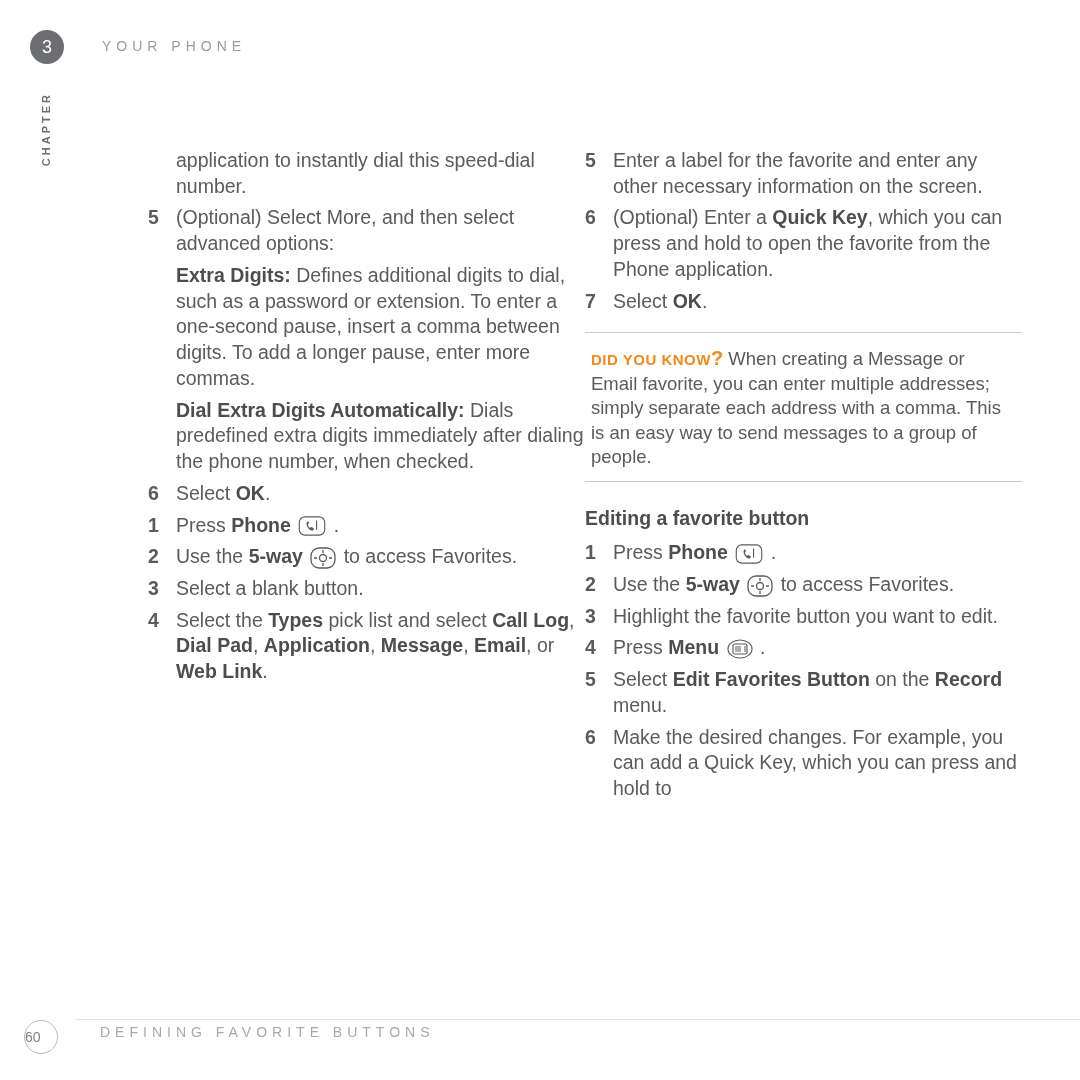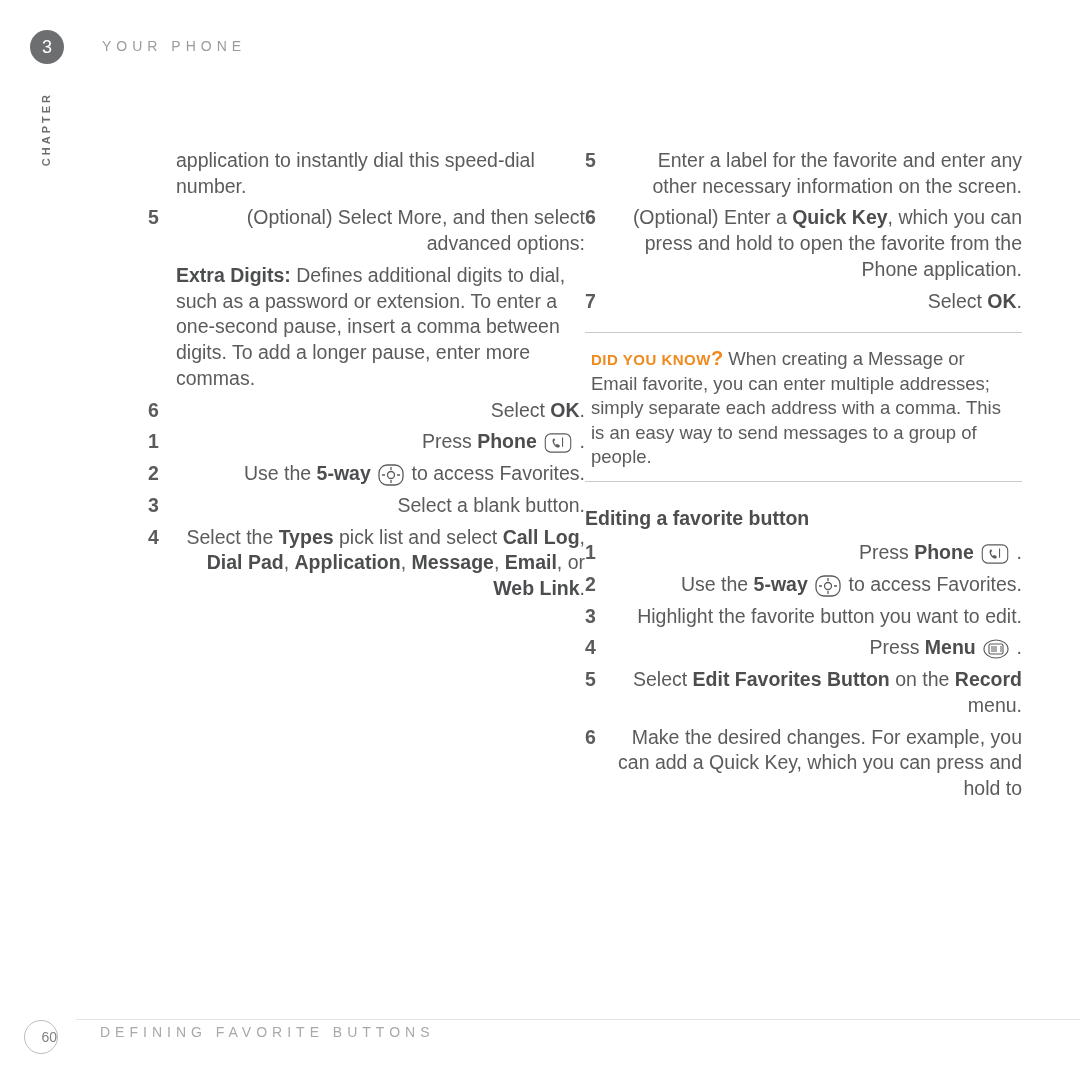--- a/index.html
+++ b/index.html
@@ -62,21 +62,21 @@
     color: #5a5b5d;
   }
   .col p { margin-bottom: 6px; }
   .step { display: flex; margin-bottom: 6px; }
   .step-num {
     width: 28px;
     flex-shrink: 0;
     font-weight: bold;
     color: #5a5b5d;
   }
-  .step-body { flex: 1; text-align: right; }
+  .step-body { flex: 1; }
   .indent { margin-left: 28px; margin-bottom: 8px; margin-top: 1px; }
   .section-head {
     font-weight: bold;
     color: #4d4d4f;
     margin-top: 24px;
     margin-bottom: 8px;
     font-size: 19.5px;
   }
   b { font-weight: bold; color: #4c4d4f; }
   .callout {
@@ -106,21 +106,21 @@
   .page-num {
     position: absolute;
     left: 24px;
     bottom: 26px;
     width: 34px;
     height: 34px;
     border: 1.5px solid #bdbdbd;
     border-radius: 50%;
     display: flex;
     align-items: center;
-    justify-content: flex-end;
+    justify-content: flex-start;
     font-size: 14px;
     color: #808184;
   }
   .footer-title {
     position: absolute;
     left: 100px;
     bottom: 40px;
     font-size: 14px;
     letter-spacing: 5px;
     color: #a8a9ab;
@@ -151,20 +151,23 @@
 
     <div class="step">
       <div class="step-num">5</div>
       <div class="step-body">(Optional) Select More, and then select advanced options:</div>
     </div>
 
     <p class="indent">
       <b>Extra Digits:</b><span> Defines additional digits to dial, such as a password or extension. To enter a one-second pause, insert a comma between digits. To add a longer pause, enter more commas.</span>
     </p>
 
+    <p class="indent">
+      <b>Dial Extra Digits Automatically:</b><span> Dials predefined extra digits immediately after dialing the phone number, when checked.</span>
+    </p>
 
     <div class="step">
       <div class="step-num">6</div>
       <div class="step-body">
         <span>Select </span><b>OK</b><span>.</span>
       </div>
     </div>
 
 
     <div class="step">

